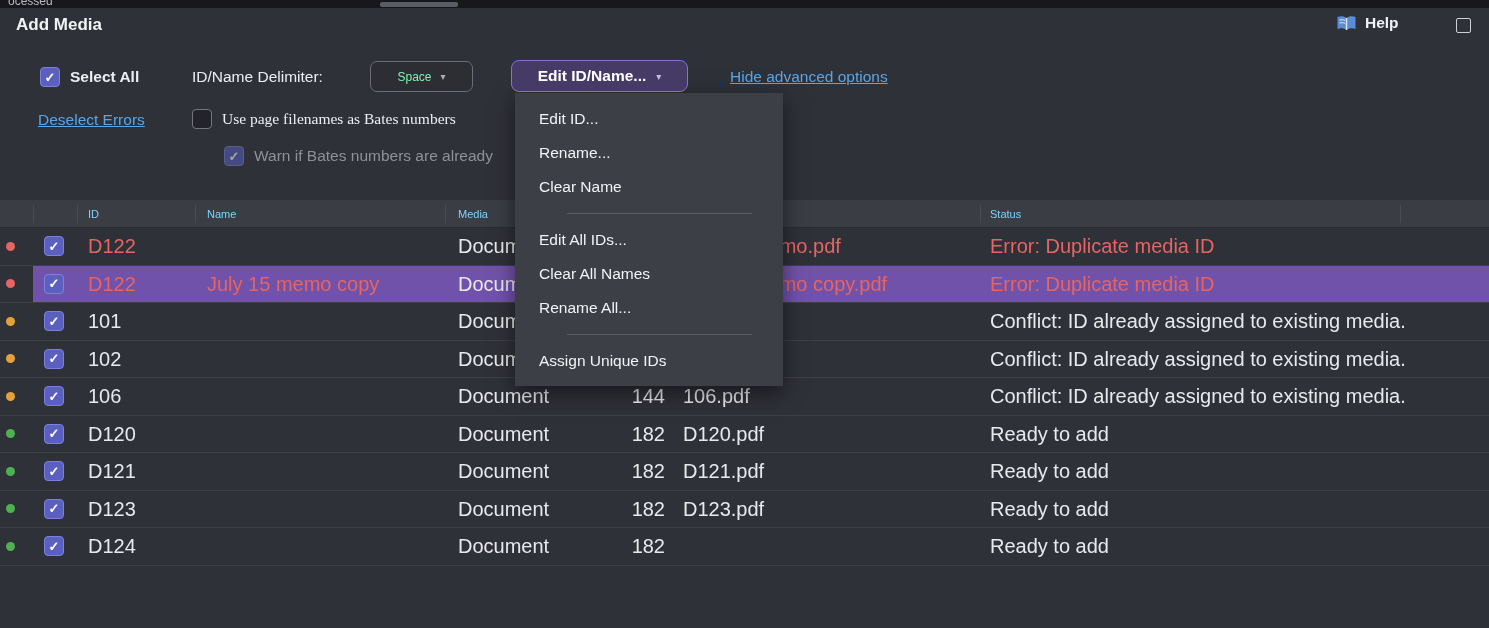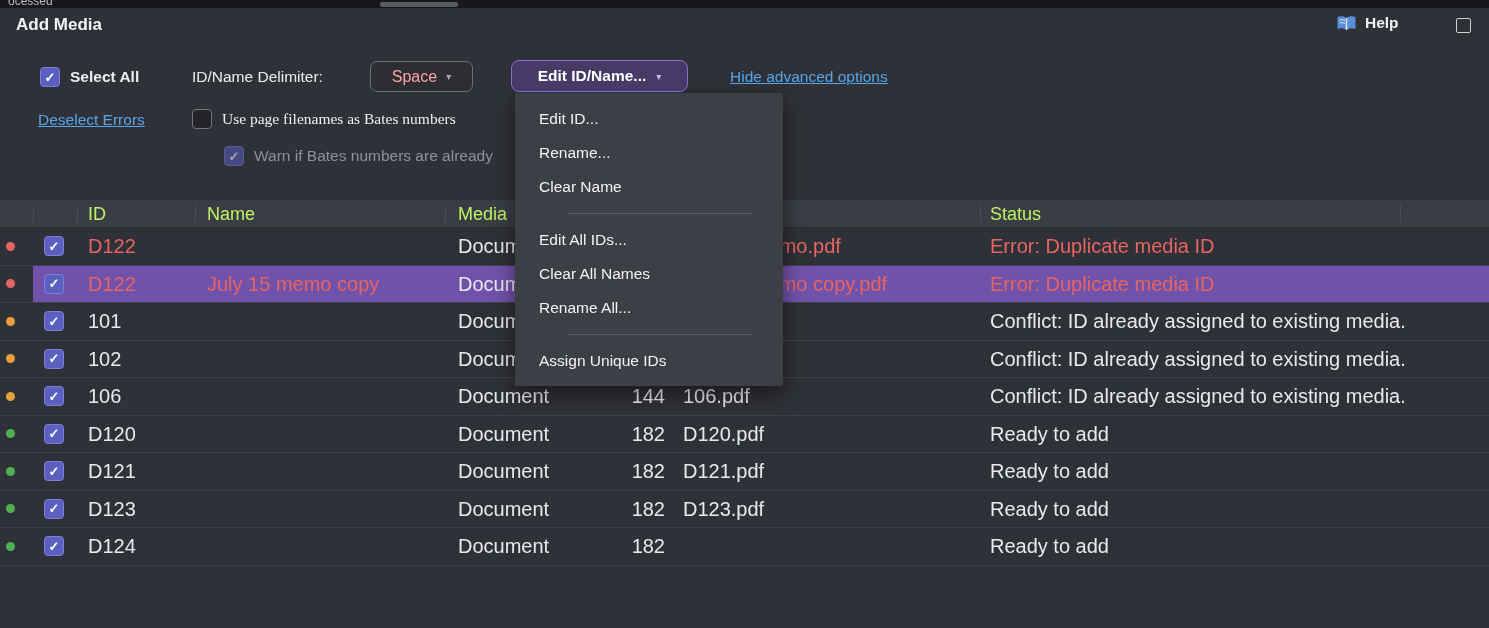--- a/index.html
+++ b/index.html
@@ -25,38 +25,38 @@
   .cb.on{background:var(--checkbox);border:1px solid #7d81d8;}
   .cb.off{background:#22242a;border:1px solid #74767e;}
   .cb.muted{opacity:.55;}
   .hgroup{display:flex;align-items:center;gap:10px;}
   .lbl{font-size:15.5px;color:#eceef1;white-space:nowrap;}
   .lbl.bold{font-weight:600;}
   .lbl.muted{color:#8f9199;}
 
   .dropdown{position:absolute;left:370px;top:61px;width:103px;height:31px;border-radius:7px;border:1px solid #6b6d76;
             background:#2c2e34;display:flex;align-items:center;justify-content:center;gap:9px;cursor:pointer;box-sizing:border-box;}
-  .dropdown .val{font-size:16px;color:#fca5a5;}
+  .dropdown .val{font-size:12px;color:#86efac;}
   .caret{font-size:10px;color:#aaacb4;}
 
   .edit-btn{position:absolute;left:511px;top:60px;width:177px;height:32px;border-radius:8px;box-sizing:border-box;
             background:var(--button_fill);border:1.5px solid var(--button_border);display:flex;align-items:center;
             justify-content:center;gap:10px;cursor:pointer;z-index:60;}
   .edit-btn .val{font-size:15.5px;font-weight:600;color:#fff;}
   .edit-btn .caret{color:#c9bde8;font-size:10px;}
 
   
   .menu{position:absolute;left:515px;top:93px;width:268px;background:#3d3f46;z-index:50;padding:9px 0 8px 0;
         box-shadow:0 7px 20px rgba(0,0,0,.5);}
   .menu-item{height:34px;line-height:34px;padding-left:24px;font-size:15.5px;color:#f2f3f5;cursor:pointer;white-space:nowrap;}
   .menu-sep{height:1px;background:#5c5e66;margin:9px 31px 9px 52px;}
 
   
   .thead{position:absolute;left:0;top:200px;width:1489px;height:28px;background:#3b3d45;border-bottom:1px solid #2a2b30;box-sizing:border-box;}
-  .th{position:absolute;top:0;line-height:28px;font-size:18px;color:#bef264;cursor:pointer;white-space:nowrap;}
+  .th{position:absolute;top:0;line-height:28px;font-size:11px;color:#7dd3fc;cursor:pointer;white-space:nowrap;}
   .th-div{position:absolute;top:5px;width:1px;height:18px;background:rgba(255,255,255,.08);}
 
   .trow{position:absolute;left:0;width:1489px;height:37.5px;border-bottom:1px solid #3e4048;box-sizing:border-box;cursor:pointer;}
   .rowhl{position:absolute;left:33px;right:0;top:0;bottom:0;}
   .dot{position:absolute;left:6px;top:50%;margin-top:-4.5px;width:9px;height:9px;border-radius:50%;}
   .cb-row{position:absolute;left:44px;top:50%;margin-top:-10px;}
   .cell{position:absolute;top:0;line-height:36.5px;font-size:20px;color:#e8e9ec;white-space:nowrap;}
   .c-id{left:88px;width:110px;}
   .c-name{left:207px;width:245px;}
   .c-type{left:458px;width:130px;}

